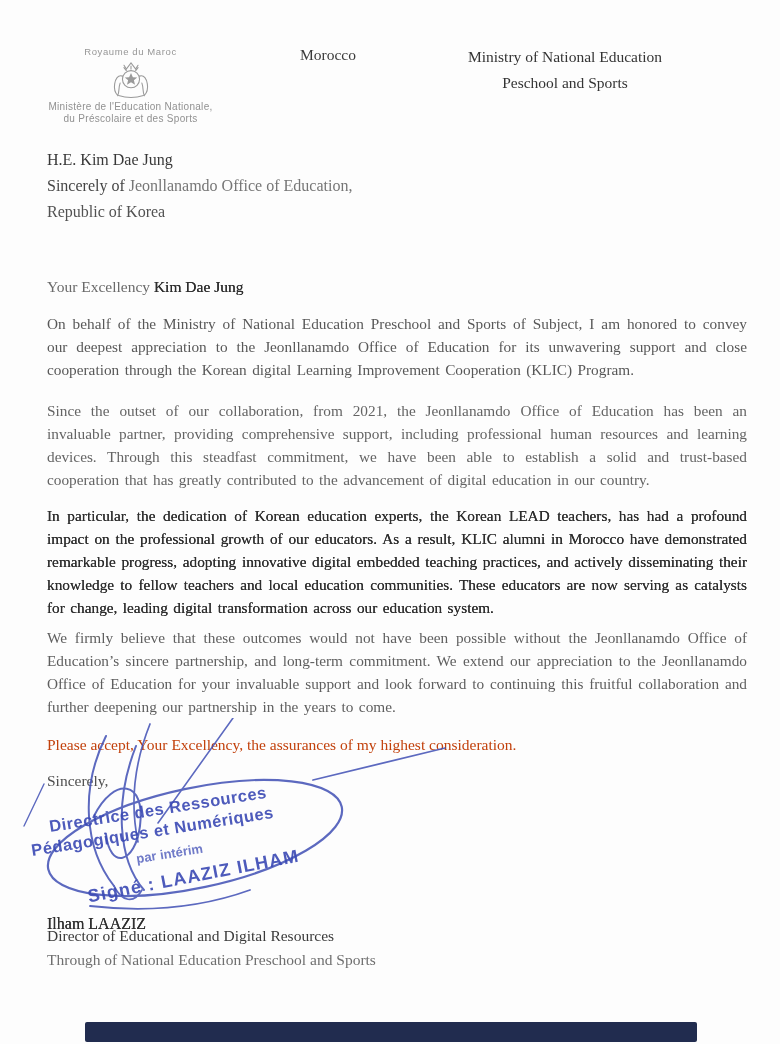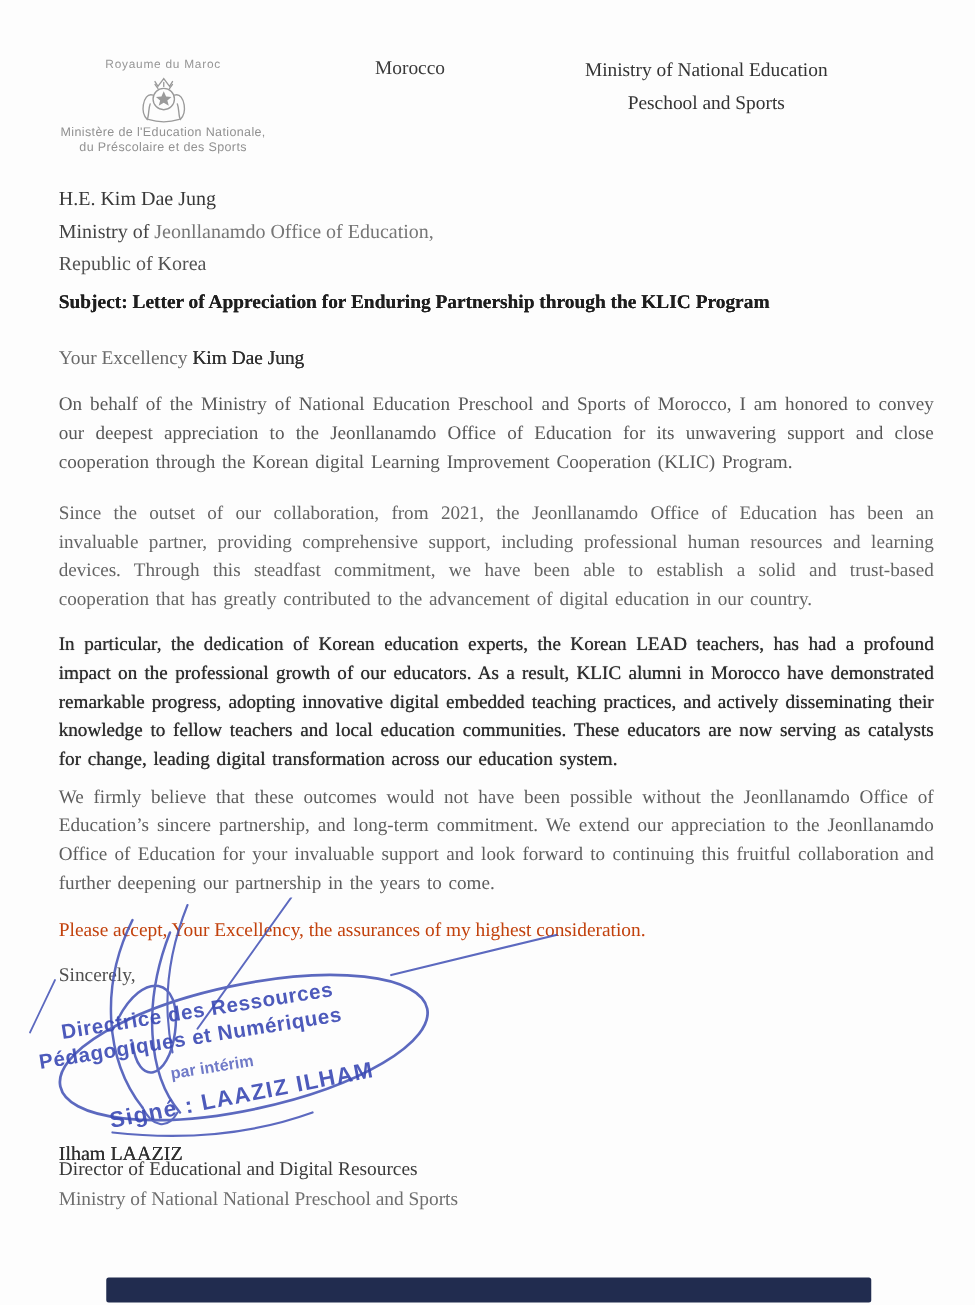--- a/index.html
+++ b/index.html
@@ -75,28 +75,27 @@
   </div>
 
   <div class="abs hdr-center">Morocco</div>
 
   <div class="abs hdr-right">
     <div>Ministry of National Education</div>
     <div>Peschool and Sports</div>
   </div>
 
   <div class="abs rcp rcp-1">H.E. Kim Dae Jung</div>
-  <div class="abs rcp rcp-2"><span>Ministry of </span><span class="light">Jeonllanamdo Office of Education,</span></div>
+  <div class="abs rcp rcp-2"><span>Sincerely of </span><span class="light">Jeonllanamdo Office of Education,</span></div>
   <div class="abs rcp rcp-3">Republic of Korea</div>
 
-  <div class="abs subject">Subject: Letter of Appreciation for Enduring Partnership through the KLIC Program</div>
 
   <div class="abs salutation"><span>Your Excellency </span><span class="name">Kim Dae Jung</span></div>
 
-  <p class="abs body-par p1">On behalf of the Ministry of National Education Preschool and Sports of Morocco, I am honored to convey our deepest appreciation to the Jeonllanamdo Office of Education for its unwavering support and close cooperation through the Korean digital Learning Improvement Cooperation (KLIC) Program.</p>
+  <p class="abs body-par p1">On behalf of the Ministry of National Education Preschool and Sports of Subject, I am honored to convey our deepest appreciation to the Jeonllanamdo Office of Education for its unwavering support and close cooperation through the Korean digital Learning Improvement Cooperation (KLIC) Program.</p>
   <p class="abs body-par p2">Since the outset of our collaboration, from 2021, the Jeonllanamdo Office of Education has been an invaluable partner, providing comprehensive support, including professional human resources and learning devices. Through this steadfast commitment, we have been able to establish a solid and trust-based cooperation that has greatly contributed to the advancement of digital education in our country.</p>
   <p class="abs body-par p3">In particular, the dedication of Korean education experts, the Korean LEAD teachers, has had a profound impact on the professional growth of our educators. As a result, KLIC alumni in Morocco have demonstrated remarkable progress, adopting innovative digital embedded teaching practices, and actively disseminating their knowledge to fellow teachers and local education communities. These educators are now serving as catalysts for change, leading digital transformation across our education system.</p>
   <p class="abs body-par p4">We firmly believe that these outcomes would not have been possible without the Jeonllanamdo Office of Education’s sincere partnership, and long-term commitment. We extend our appreciation to the Jeonllanamdo Office of Education for your invaluable support and look forward to continuing this fruitful collaboration and further deepening our partnership in the years to come.</p>
 
   <div class="abs assurance">Please accept, Your Excellency, the assurances of my highest consideration.</div>
   <div class="abs sincerely">Sincerely,</div>
 
   <div class="abs stamp">
     <svg width="450" height="205" viewBox="0 0 450 205" fill="none" stroke="#4150b5" stroke-width="2" stroke-linecap="round" opacity="0.85" style="position:absolute;left:0;top:0;">
       <ellipse cx="177" cy="120" rx="150" ry="50" transform="rotate(-12 177 120)" stroke-width="2.2"></ellipse>
@@ -111,17 +110,17 @@
       <path d="M96 168 C104 184 116 186 124 172" stroke-width="1.7"></path>
     </svg>
     <div class="stamp-text st1">Directrice des Ressources</div>
     <div class="stamp-text st2">Pédagogiques et Numériques</div>
     <div class="stamp-text st3">par intérim</div>
     <div class="stamp-text st4">Signé : LAAZIZ ILHAM</div>
   </div>
 
   <div class="abs sig sig-name">Ilham LAAZIZ</div>
   <div class="abs sig sig-title">Director of Educational and Digital Resources</div>
-  <div class="abs sig sig-org">Ministry of National National Preschool and Sports</div>
+  <div class="abs sig sig-org">Through of National Education Preschool and Sports</div>
 
   <div class="abs footer-bar"></div>
 
 </div>
 
 </body></html>

